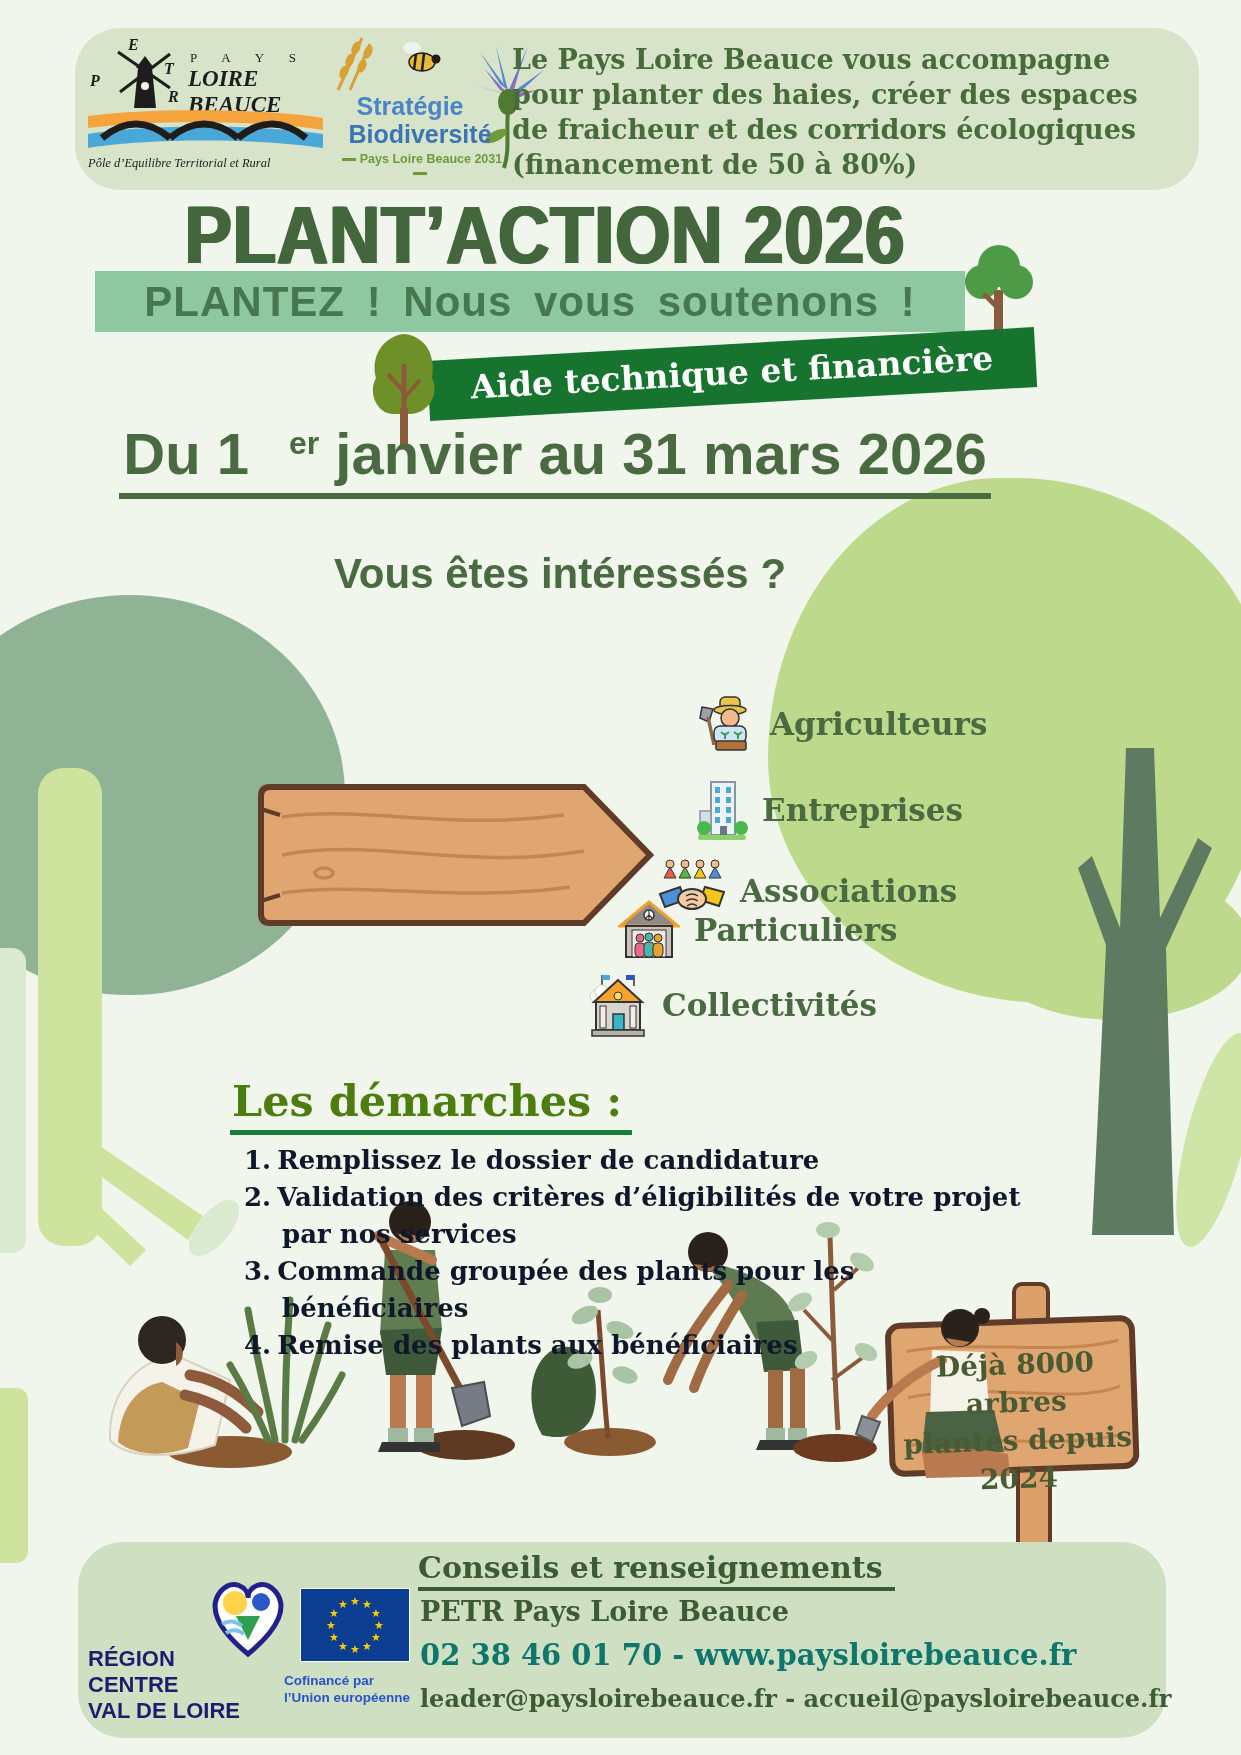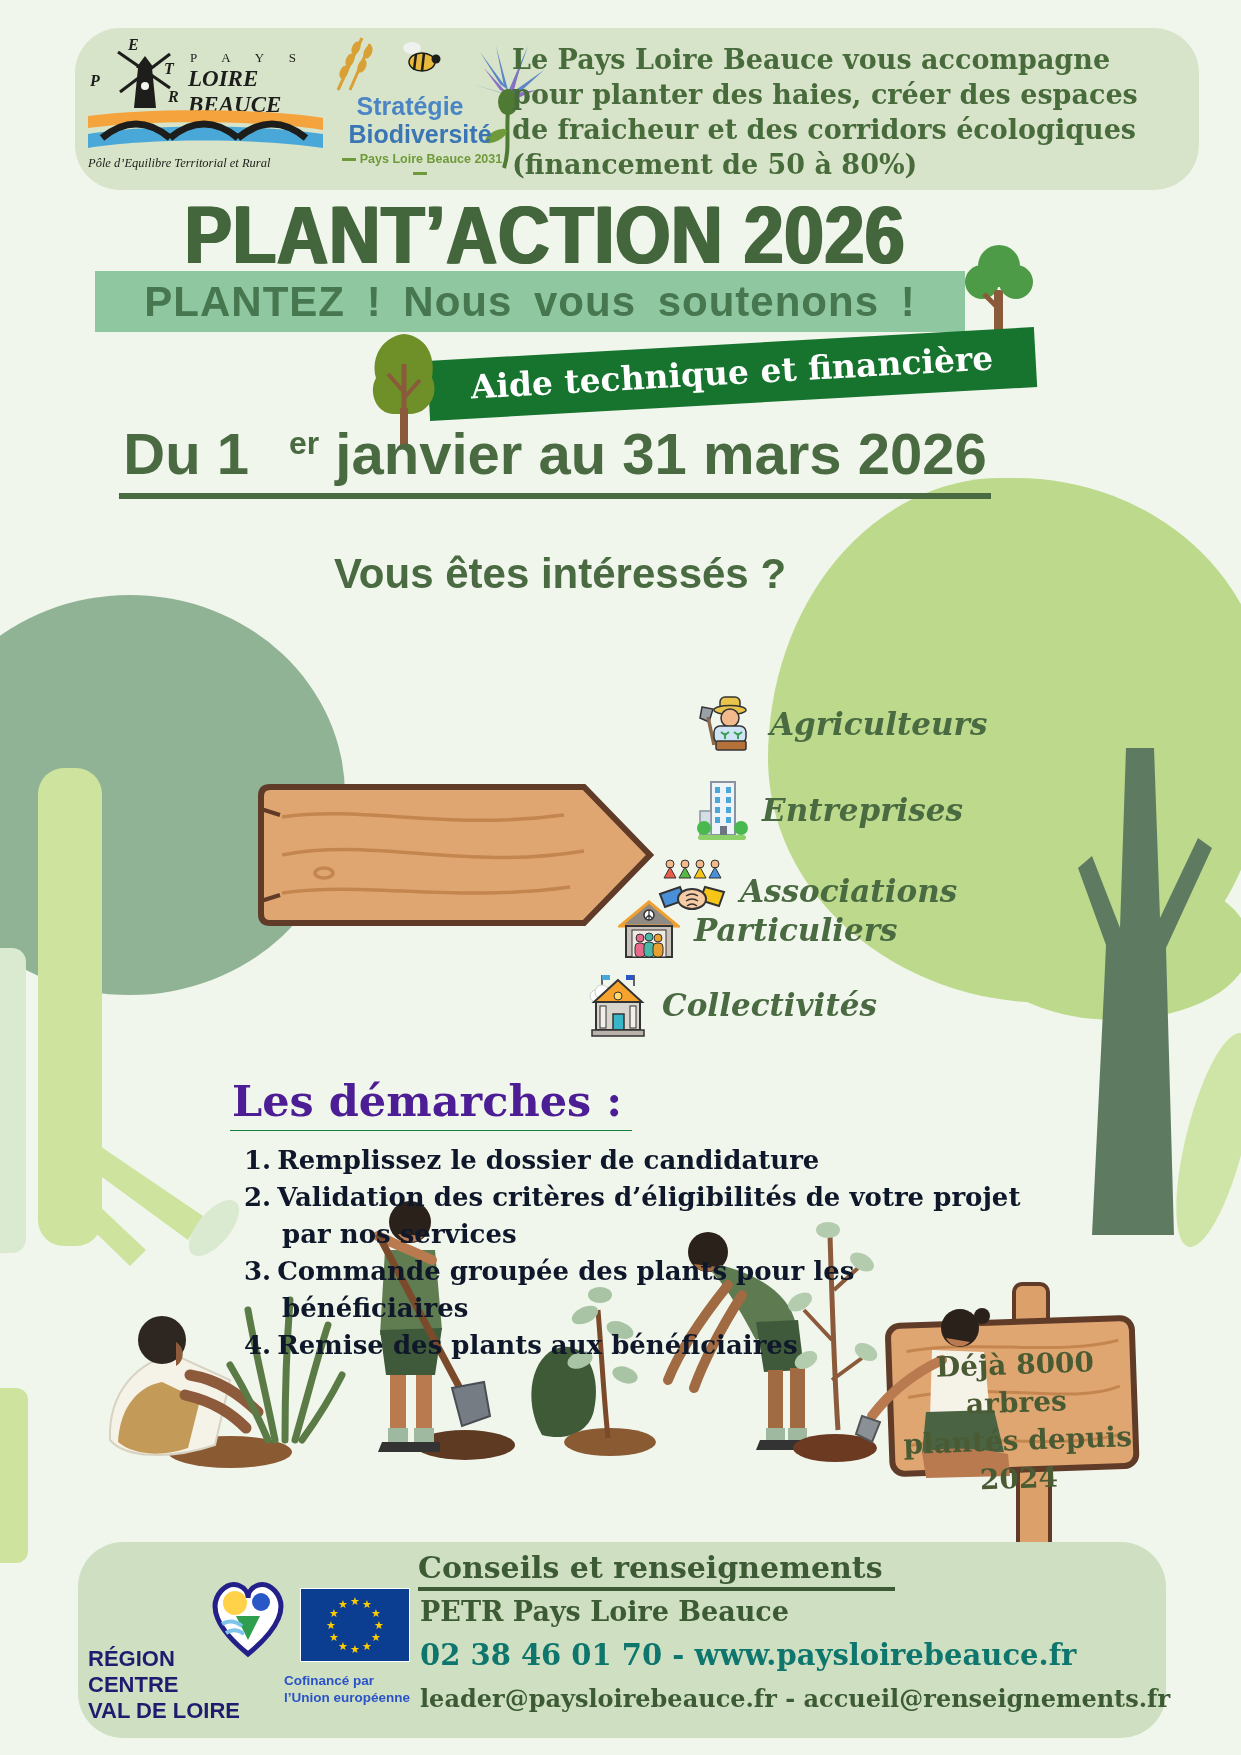--- a/index.html
+++ b/index.html
@@ -47,31 +47,31 @@
   .date-wrap{left:0;top:420px;width:1110px;text-align:center;z-index:3;}
   .date-line{display:inline-block;border-bottom:6px solid #4a6b42;padding:0 4px 6px 4px;color:#4a6b42;
     font-weight:bold;font-size:58px;white-space:nowrap;}
   .date-line sup{font-size:32px;margin-left:40px;}
   .q1{left:0;top:550px;width:1120px;text-align:center;z-index:3;color:#4a6b42;font-weight:bold;font-size:42px;}
   .q2{left:0;top:610px;width:1110px;text-align:center;z-index:3;color:#4a6b42;font-weight:bold;font-size:33px;}
 
   
   .dir-sign{left:254px;top:779px;width:404px;height:152px;z-index:3;}
   .dir-sign-text{left:268px;top:793px;width:330px;z-index:4;text-align:center;color:#4a5b33;font-size:34px;line-height:46px;}
-  .aud-row{z-index:3;display:flex;align-items:center;gap:14px;font-style:italic;}
+  .aud-row{z-index:3;display:flex;align-items:center;gap:14px;}
   .aud-label{color:#4a6b42;font-size:31px;white-space:nowrap;}
   .aud-0{left:698px;top:693px;}
   .aud-1{left:696px;top:778px;}
   .aud-2{left:658px;top:856px;}
   .aud-3{left:618px;top:900px;}
   .aud-4{left:588px;top:972px;}
 
   
-  .steps-heading{left:230px;top:1076px;z-index:3;color:#4c1d95;font-size:43px;
-    border-bottom:1px solid #15803d;padding:0 10px 4px 2px;}
+  .steps-heading{left:230px;top:1076px;z-index:3;color:#4d7c0f;font-size:43px;
+    border-bottom:5px solid #15803d;padding:0 10px 4px 2px;}
   .steps-list{left:244px;top:1142px;width:790px;z-index:3;color:#0f172a;font-size:26px;line-height:37px;}
   .step-item{padding-left:38px;text-indent:-38px;}
   .step-num{margin-right:6px;}
 
   
   .ach-sign{left:880px;top:1282px;width:262px;height:292px;z-index:2;}
   .ach-text{left:898px;top:1346px;width:238px;z-index:3;text-align:center;color:#4a5b33;
     font-size:28px;line-height:38px;transform:rotate(-2deg);}
 
   
@@ -476,15 +476,15 @@
     </g>
   </svg>
   <div class="abs eu-cap">
     <div>Cofinancé par</div>
     <div>l’Union européenne</div>
   </div>
 
   <div class="abs contact-heading chunky">Conseils et renseignements</div>
   <div class="abs contact-org chunky">PETR Pays Loire Beauce</div>
   <div class="abs contact-phone chunky">02 38 46 01 70 - www.paysloirebeauce.fr</div>
-  <div class="abs contact-emails chunky">leader@paysloirebeauce.fr  - accueil@renseignements.fr</div>
+  <div class="abs contact-emails chunky">leader@paysloirebeauce.fr  - accueil@paysloirebeauce.fr</div>
 
 </div>
 
 </body></html>

